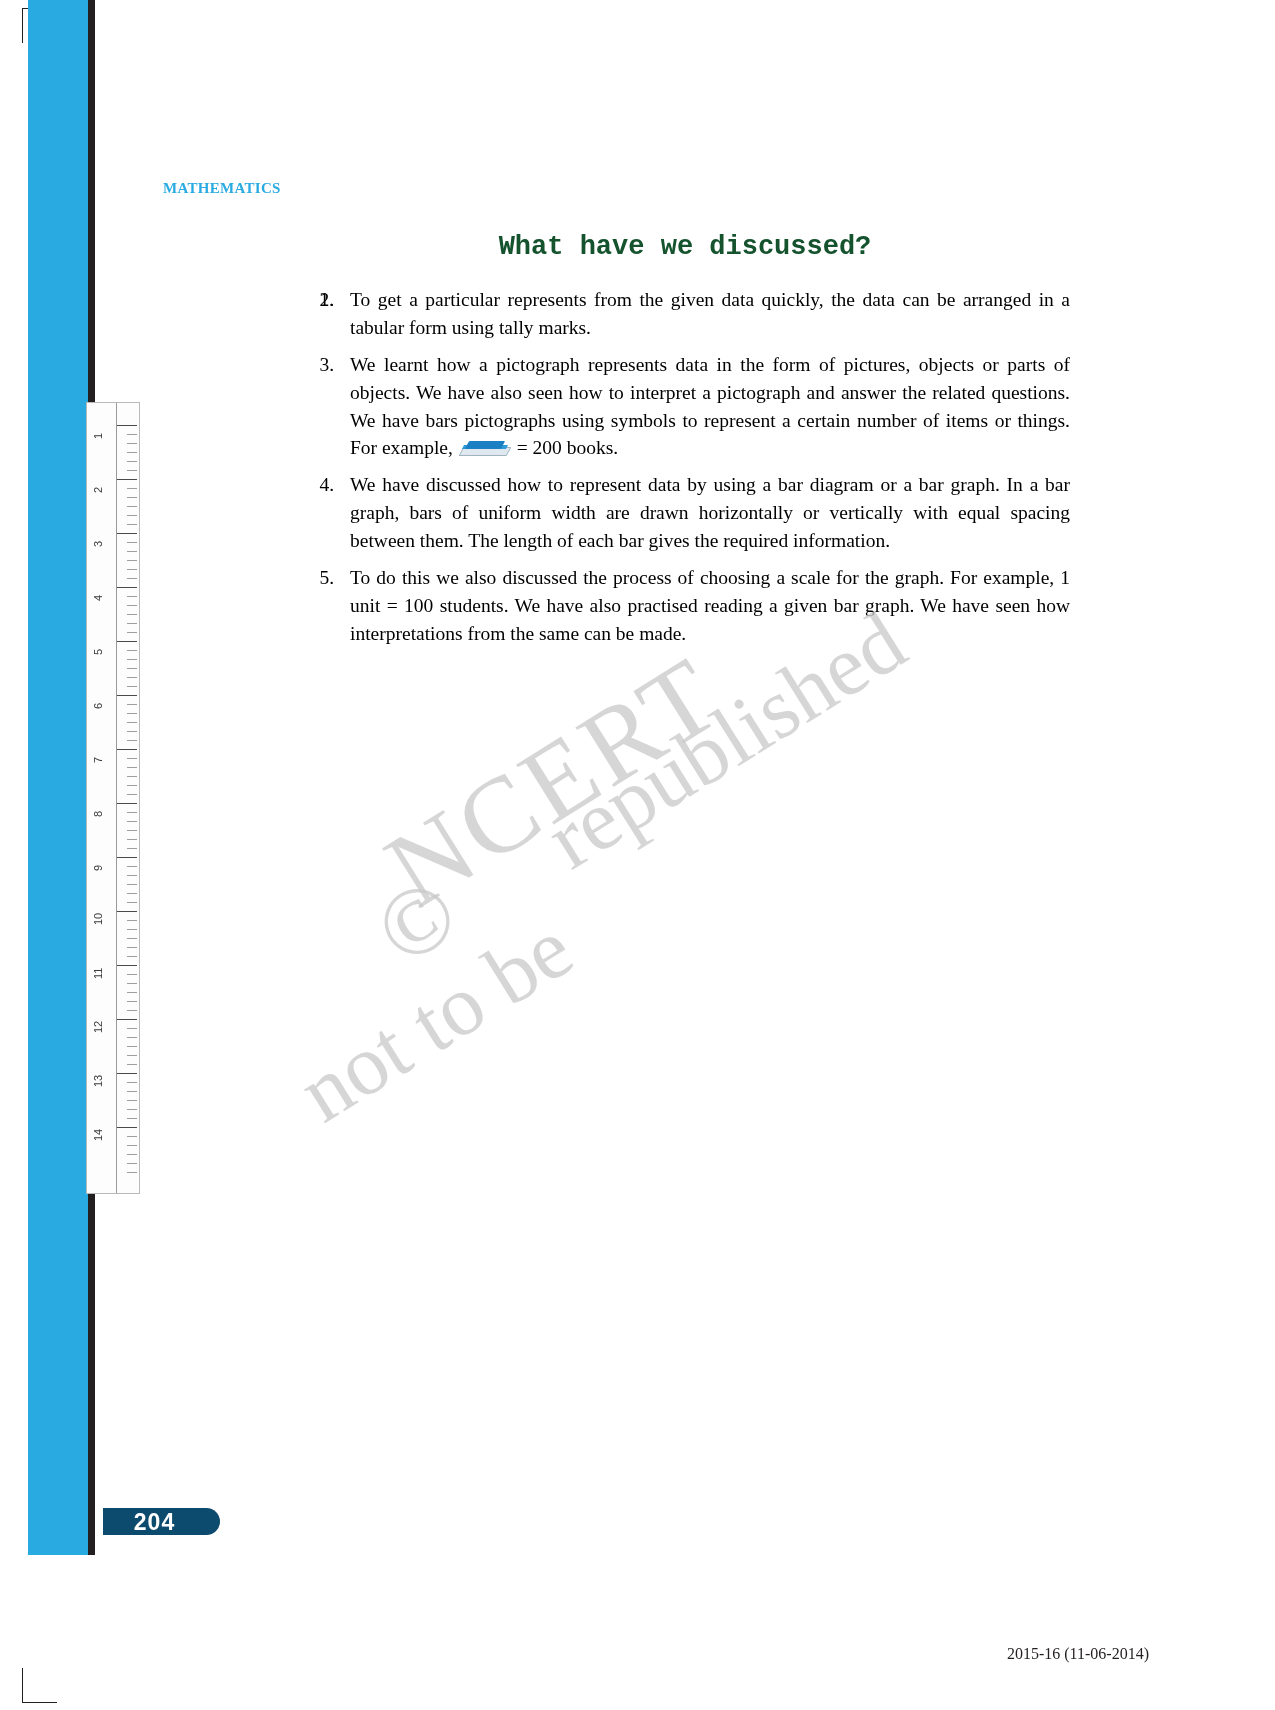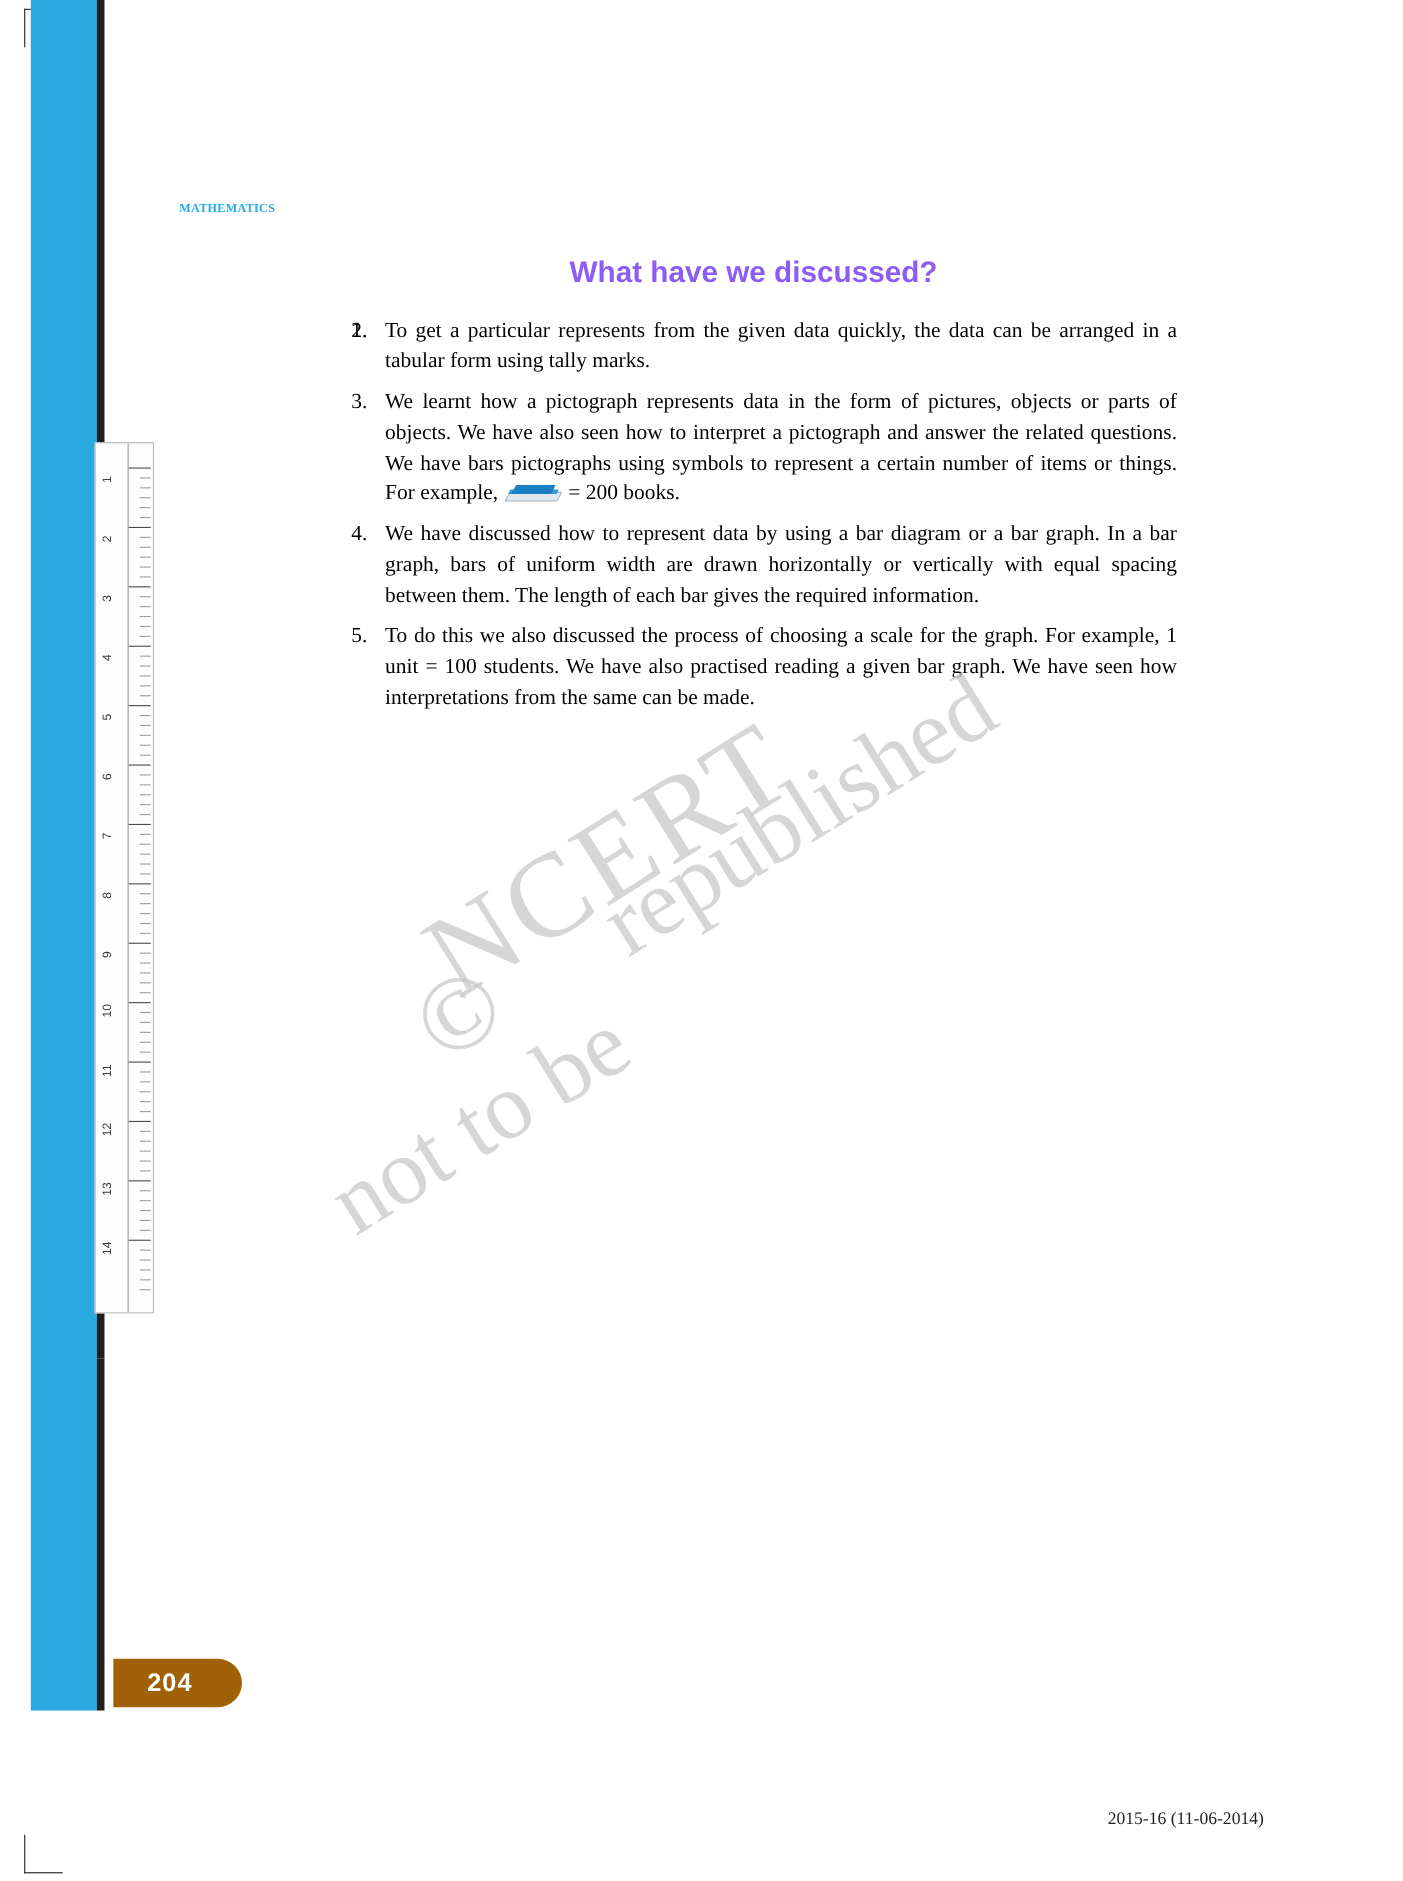--- a/index.html
+++ b/index.html
@@ -93,34 +93,34 @@
     position: absolute;
     left: 163px;
     top: 178px;
     color: #29abe2;
     font-family: "Liberation Serif", serif;
     font-weight: bold;
     font-size: 17px;
     letter-spacing: 0.3px;
   }
   .running-head .small-caps {
-    font-size: 11px;
+    font-size: 15px;
   }
 
   
   .content {
     position: absolute;
     left: 300px;
     top: 232px;
     width: 770px;
   }
   .section-title {
     text-align: center;
-    color: #8b5cf6;
-    font-family: Liberation Sans, sans-serif;
+    color: #14532d;
+    font-family: Liberation Mono, monospace;
     font-weight: bold;
     font-size: 27px;
     margin: 0 0 24px 0;
   }
 
   ol.points {
     list-style: none;
     margin: 0;
     padding: 0;
   }
@@ -221,22 +221,22 @@
     top: 90px;
     transform: rotate(-32deg);
   }
 
   
   .page-tab {
     position: absolute;
     left: 103px;
     top: 1508px;
     width: 117px;
-    height: 44px;
-    background: #a16207;
+    height: 27px;
+    background: #0c4a6e;
     border-radius: 0 22px 22px 0;
   }
   .page-tab span {
     position: absolute;
     left: 0; right: 14px; top: 50%;
     transform: translateY(-50%);
     text-align: center;
     color: #ffffff;
     font-family: "Liberation Sans", sans-serif;
     font-weight: bold;

